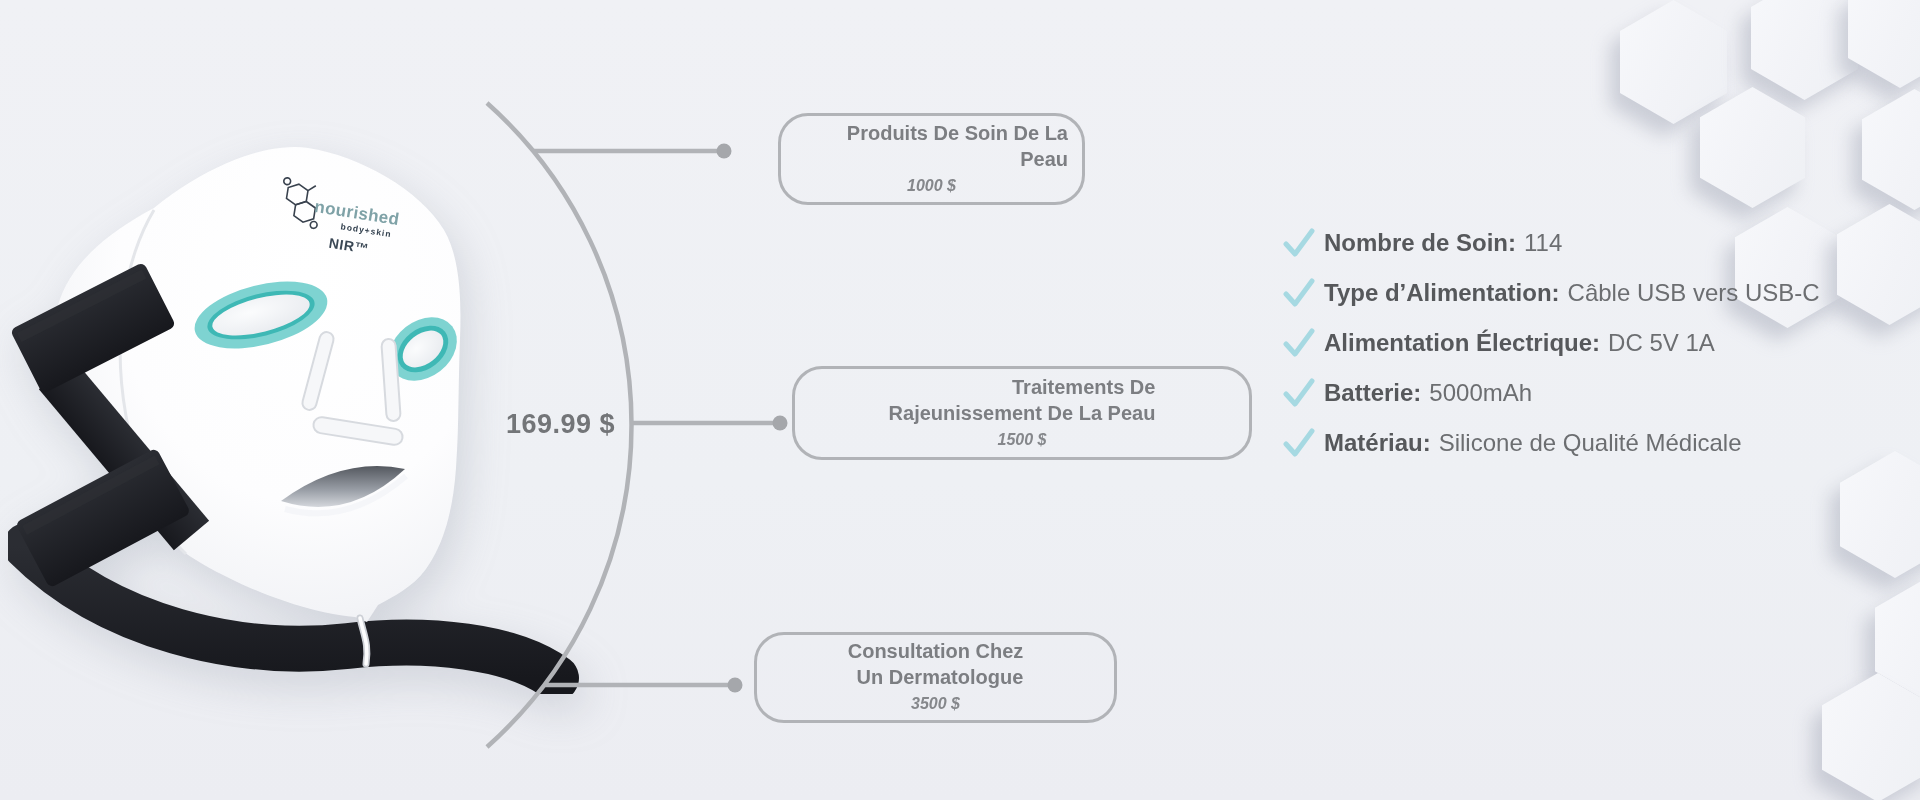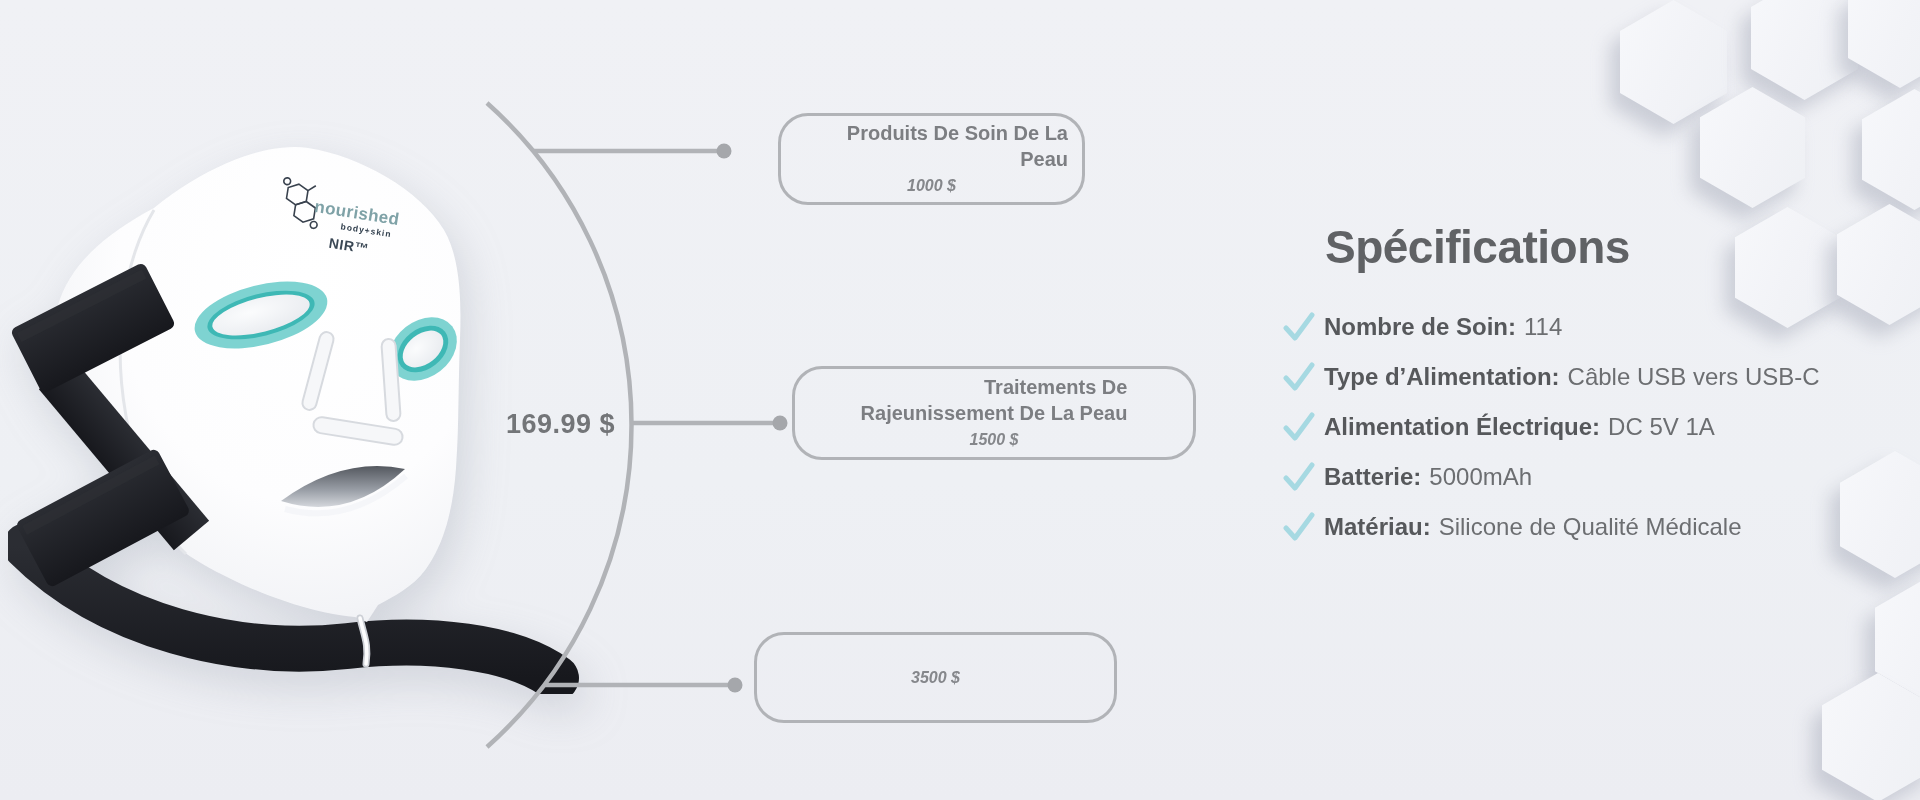--- a/index.html
+++ b/index.html
@@ -26,21 +26,21 @@
 
   
   .cmp-box{position:absolute;border:3px solid #b1b3b7;border-radius:30px;
            display:flex;flex-direction:column;align-items:center;justify-content:center;
            box-sizing:border-box;padding:8px 14px;}
   .cmp-title{font-size:20px;font-weight:700;color:#7c7e82;line-height:26px;
              text-align:right;white-space:pre-line;}
   .cmp-price{font-size:16px;font-style:italic;font-weight:700;color:#85878b;
              line-height:26px;margin-top:1px;}
   .cmp-1{left:778px;top:113px;width:307px;height:92px;}
-  .cmp-2{left:792px;top:366px;width:404px;height:94px;}
+  .cmp-2{left:792px;top:366px;width:460px;height:94px;}
   .cmp-3{left:754px;top:632px;width:363px;height:91px;}
 
   
   .specs{position:absolute;left:1283px;top:220px;}
   .specs-title{font-size:46px;font-weight:700;color:#606265;letter-spacing:-.5px;
                margin:0 0 30px 42px;}
   .spec-list{display:flex;flex-direction:column;}
   .spec-row{display:flex;align-items:center;height:45px;margin-bottom:5px;}
   .spec-check{width:32px;height:30px;margin-right:9px;flex:0 0 auto;}
   .spec-label{font-size:24px;font-weight:700;color:#56585b;margin-right:8px;white-space:nowrap;}
@@ -207,25 +207,26 @@
   <div class="cmp-box cmp-1">
     <div class="cmp-title">Produits De Soin De La Peau</div>
     <div class="cmp-price">1000 $</div>
   </div>
   <div class="cmp-box cmp-2">
     <div class="cmp-title">Traitements De
 Rajeunissement De La Peau</div>
     <div class="cmp-price">1500 $</div>
   </div>
   <div class="cmp-box cmp-3">
+    <div class="cmp-title">Consultation Chez
+Un Dermatologue</div>
     <div class="cmp-price">3500 $</div>
   </div>
 
   <section class="specs">
-    <h1 class="specs-title">Spécifications</h1>
     <div class="spec-list">
 
 
       <div class="spec-row">
         <svg class="spec-check" viewBox="0 0 32 30">
           <polyline points="3,16 12,26 29,3" fill="none" stroke="#a6d9e2" stroke-width="5" stroke-linecap="round" stroke-linejoin="round"></polyline>
           </svg>
         <span class="spec-label">Nombre de Soin:</span>
         <span class="spec-value">114</span>
       </div>

